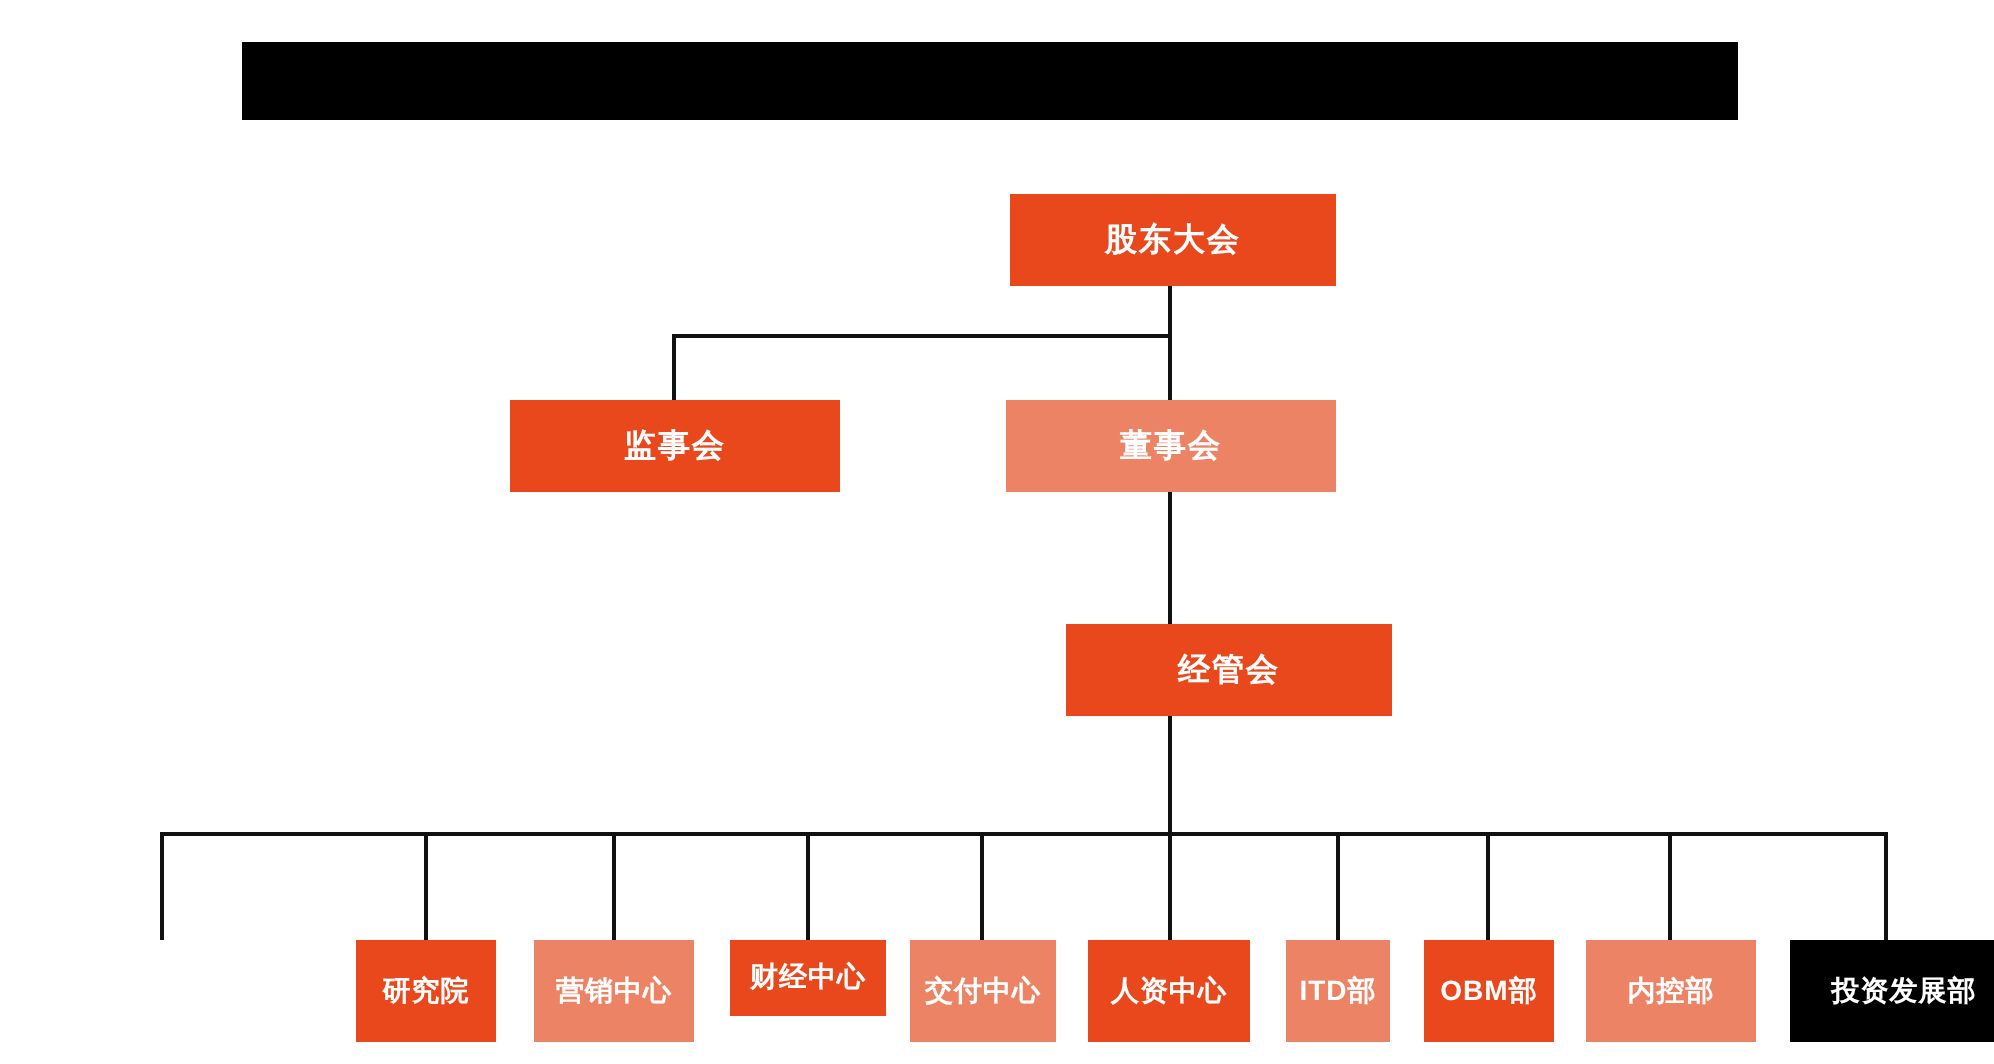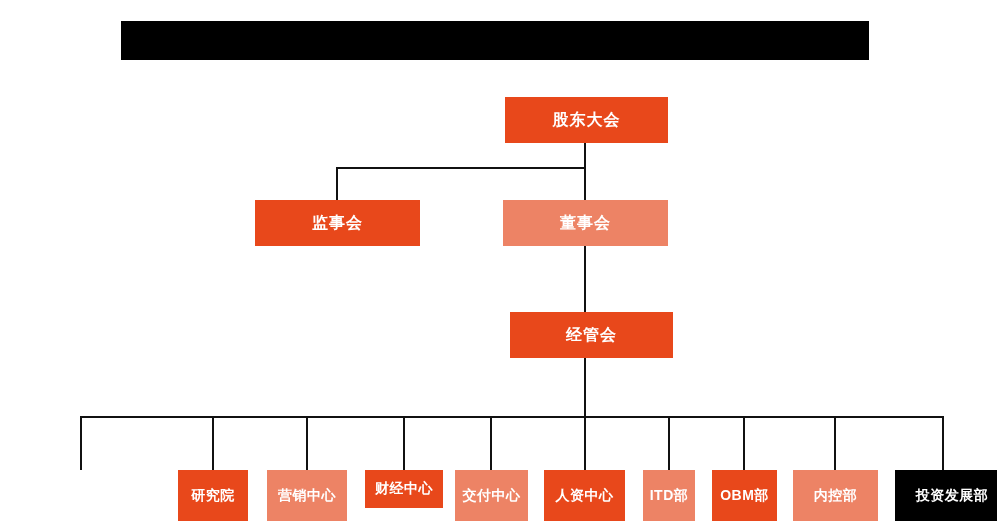--- a/index.html
+++ b/index.html
@@ -55,21 +55,21 @@
   <div class="line" style="left: 668px; top: 416px; width: 2px; height: 54px; background-color: rgb(17, 17, 17);"></div>
   <div class="line" style="left: 743px; top: 416px; width: 2px; height: 54px; background-color: rgb(17, 17, 17);"></div>
   <div class="line" style="left: 834px; top: 416px; width: 2px; height: 54px; background-color: rgb(17, 17, 17);"></div>
   <div class="line" style="left: 942px; top: 416px; width: 2px; height: 54px; background-color: rgb(17, 17, 17);"></div>
 
   <div class="node lvl-top" style="left: 505px; top: 97px; width: 163px; height: 46px; background-color: rgb(232, 72, 27);">股东大会</div>
 
   <div class="node lvl-top" style="left: 503px; top: 200px; width: 165px; height: 46px; background-color: rgb(237, 131, 101);">董事会</div>
   <div class="node lvl-top" style="left: 255px; top: 200px; width: 165px; height: 46px; background-color: rgb(232, 72, 27);">监事会</div>
 
-  <div class="node lvl-top" style="left: 510px; top: 312px; width: 163px; height: 46px; background-color: rgb(232, 72, 27);">经管会</div>
+  <div class="node lvl-top" style="left: 533px; top: 312px; width: 163px; height: 46px; background-color: rgb(232, 72, 27);">经管会</div>
 
   <div class="node dept" style="left: 178px; top: 470px; width: 70px; height: 51px; background-color: rgb(232, 72, 27);">研究院</div>
   <div class="node dept" style="left: 267px; top: 470px; width: 80px; height: 51px; background-color: rgb(237, 131, 101);">营销中心</div>
   <div class="node dept" style="left: 365px; top: 470px; width: 78px; height: 38px; background-color: rgb(232, 72, 27);">财经中心</div>
   <div class="node dept" style="left: 455px; top: 470px; width: 73px; height: 51px; background-color: rgb(237, 131, 101);">交付中心</div>
   <div class="node dept" style="left: 544px; top: 470px; width: 81px; height: 51px; background-color: rgb(232, 72, 27);">人资中心</div>
   <div class="node dept" style="left: 643px; top: 470px; width: 52px; height: 51px; background-color: rgb(237, 131, 101);">ITD部</div>
   <div class="node dept" style="left: 712px; top: 470px; width: 65px; height: 51px; background-color: rgb(232, 72, 27);">OBM部</div>
   <div class="node dept" style="left: 793px; top: 470px; width: 85px; height: 51px; background-color: rgb(237, 131, 101);">内控部</div>
   <div class="node dept" style="left: 895px; top: 470px; width: 114px; height: 51px; background-color: #000000;">投资发展部</div>

